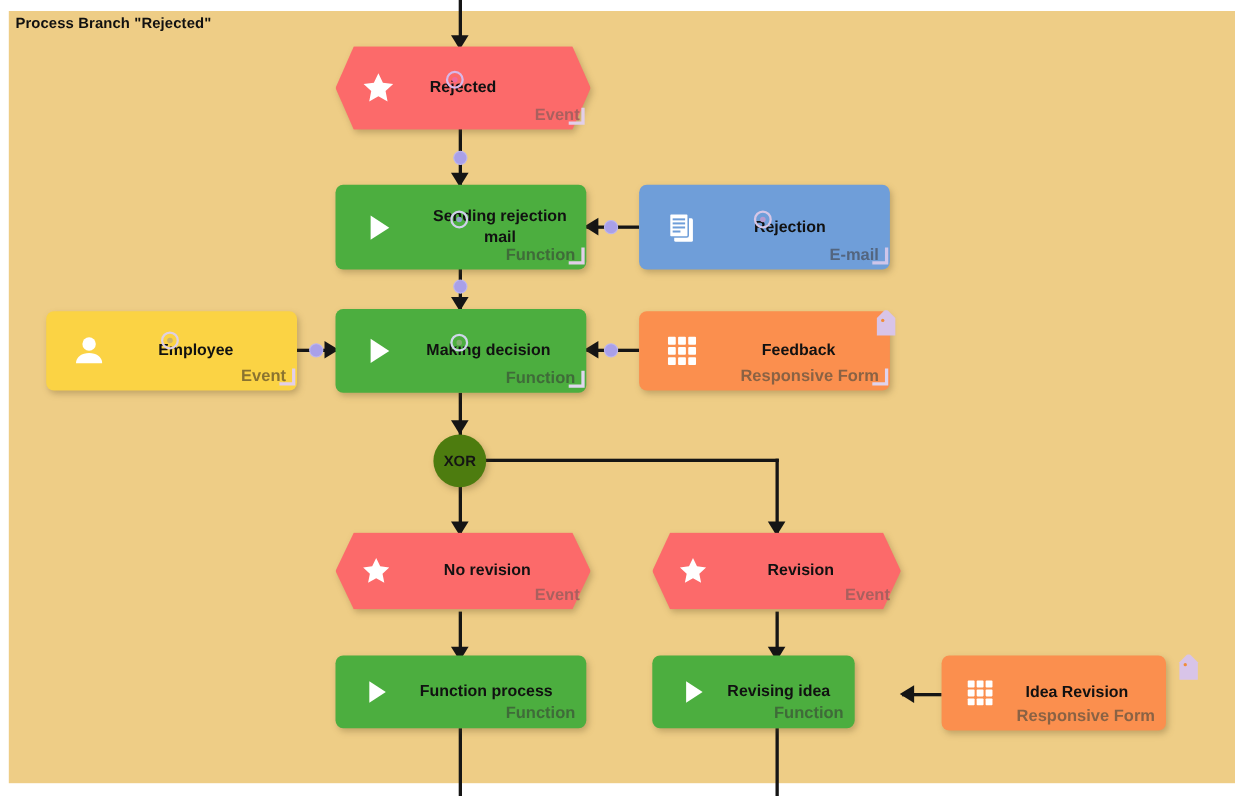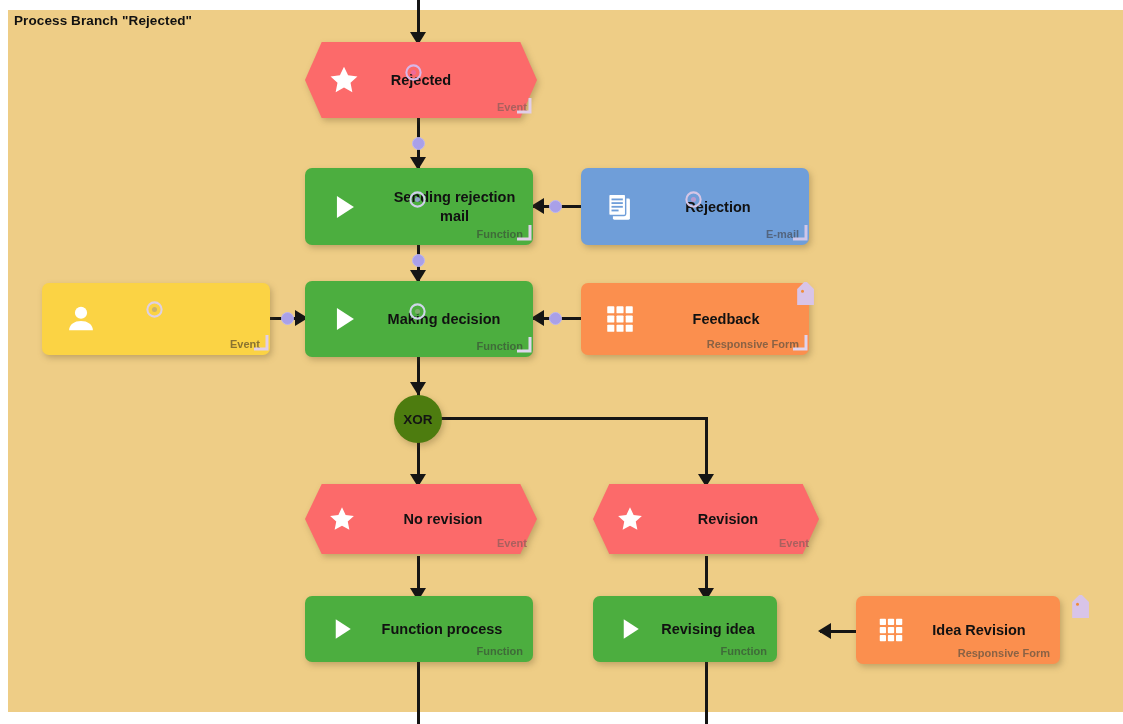--- a/index.html
+++ b/index.html
@@ -103,21 +103,21 @@
     line-height: 19px;
     padding: 0 14px;
     box-sizing: border-box;
     z-index: 3;
     pointer-events: none;
   }
   .node-type {
     position: absolute;
     right: 10px;
     bottom: 5px;
-    font-size: 11px;
+    font-size: 15px;
     font-weight: bold;
     z-index: 3;
   }
   .type-red   { color: #a9605e; }
   .type-blue  { color: #53657f; }
   .type-green { color: #3f6b39; }
   .type-orange{ color: #8a6244; }
   .type-yellow{ color: #8a7330; }
 
   .node-icon {
@@ -332,20 +332,21 @@
   </div>
 
   <div class="node" style="left:42px; top:283px; width:228px; height:72px;">
     <div class="node-box c-yellow"></div>
     <div class="node-icon">
       <svg viewBox="0 0 24 24">
           <circle cx="12" cy="7.6" r="4.3" fill="#ffffff"></circle>
           <path fill="#ffffff" d="M3.6 20c0-4.2 3.8-6.6 8.4-6.6s8.4 2.4 8.4 6.6z"></path>
         </svg>
     </div>
+    <div class="node-label" style="padding-left:58px;">Employee</div>
     <div class="node-type type-yellow">Event</div>
   </div>
   <div class="target-icon" style="left:145px; top:300px;">
     <svg viewBox="0 0 24 24">
         <circle cx="12" cy="12" r="9" fill="none" stroke="#ded0e4" stroke-width="2.6"></circle>
         <circle cx="12" cy="12" r="3.2" fill="#cbb26a"></circle>
       </svg>
   </div>
   <div class="resize-icon" style="left:248px; top:331px;">
     <svg viewBox="0 0 24 24">

